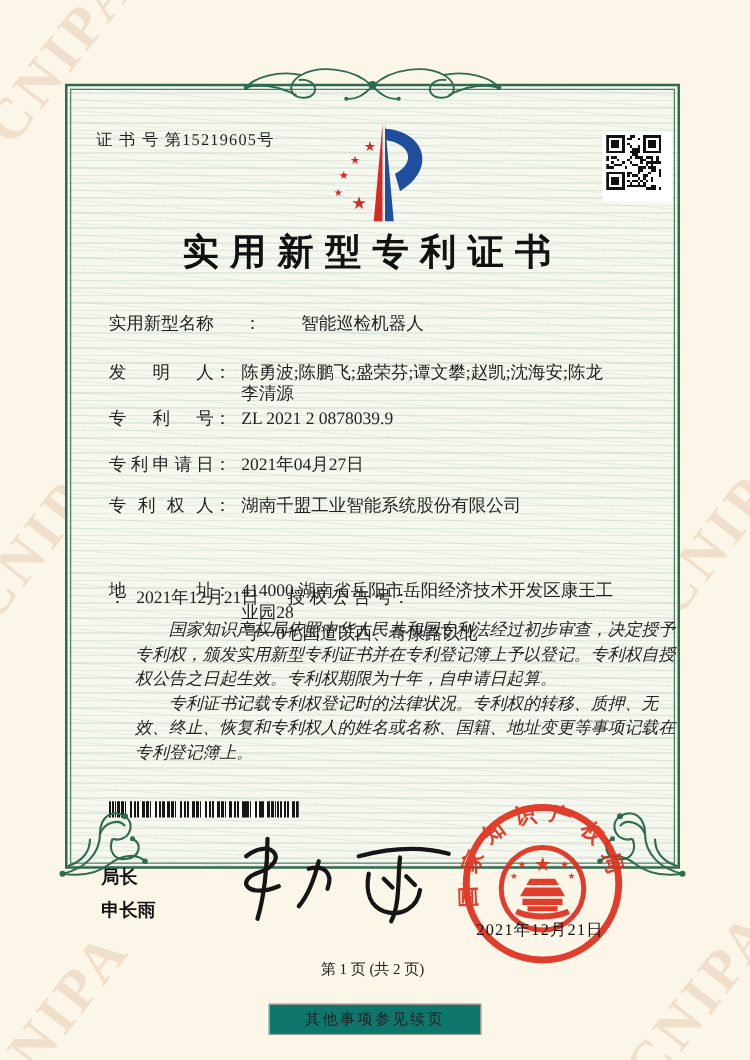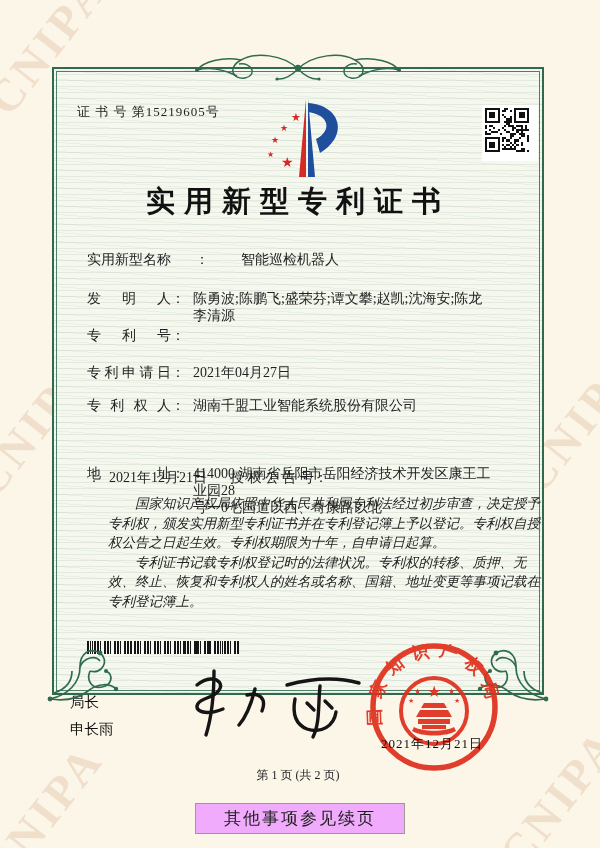--- a/index.html
+++ b/index.html
@@ -66,34 +66,34 @@
   }
   .paras p{margin:0;text-indent:2em;}
   
   .barcode{
     position:absolute;left:33px;top:572px;width:152px;height:13px;
     background:
       repeating-linear-gradient(90deg,#161616 0 2px,transparent 2px 3px,#161616 3px 4px,transparent 4px 7px,#161616 7px 9px,transparent 9px 10px),
       repeating-linear-gradient(90deg,transparent 0 5px,#161616 5px 6px,transparent 6px 13px);
     background-color:#f8f8f4;
   }
-  .director{position:absolute;left:16px;top:620px;font-family:"Liberation Sans","DejaVu Sans",sans-serif;font-weight:normal;font-size:14.5px;line-height:27px;color:#141414;}
+  .director{position:absolute;left:27px;top:620px;font-family:"Liberation Sans","DejaVu Sans",sans-serif;font-weight:bold;font-size:14.5px;line-height:27px;color:#141414;}
   .signature{position:absolute;left:115px;top:596px;z-index:4;}
   
   .seal{position:absolute;left:312px;top:570px;z-index:4;opacity:.93;}
   .seal-date{
     position:absolute;left:310px;top:666px;width:136px;text-align:center;
     font-size:13px;letter-spacing:1px;color:#101010;z-index:5;
   }
   .page-info{position:absolute;left:0;top:698px;width:100%;text-align:center;font-size:12px;color:#222;}
   
   .cont-box{
     position:absolute;left:50%;top:803px;transform:translateX(-50%);
-    background:#f0abfc;border:1px solid #9a9a92;
-    padding:3px 28px;font-size:17px;letter-spacing:2px;z-index:2;
+    background:#0f766e;border:1px solid #9a9a92;
+    padding:3px 28px;font-size:12px;letter-spacing:2px;z-index:2;
   }
   svg text{font-family:"Liberation Serif","DejaVu Serif",serif;}
 </style>
 </head>
 <body>
 
 <div class="page">
 
   <div class="wm" style="left:-34px;top:18px;">CNIPA</div>
   <div class="wm" style="left:258px;top:96px;font-size:38px;color:rgba(228,204,180,.30);">CNIPA</div>
@@ -300,20 +300,21 @@
       </div>
       <div class="frow" style="top:39px;justify-content:center;">
         <span class="flabel">发明人</span>
           <span class="fcolon">：</span>
         <span class="fvalue">陈勇波;陈鹏飞;盛荣芬;谭文攀;赵凯;沈海安;陈龙
 李清源</span>
       </div>
       <div class="frow" style="top:76px;">
         <span class="flabel">专利号</span>
           <span class="fcolon">：</span>
+        <span class="fvalue">ZL 2021 2 0878039.9</span>
       </div>
       <div class="frow" style="top:113px;">
         <span class="flabel">专利申请日</span>
           <span class="fcolon">：</span>
         <span class="fvalue">2021年04月27日</span>
       </div>
       <div class="frow" style="top:146px;">
         <span class="flabel">专利权人</span>
           <span class="fcolon">：</span>
         <span class="fvalue">湖南千盟工业智能系统股份有限公司</span>

